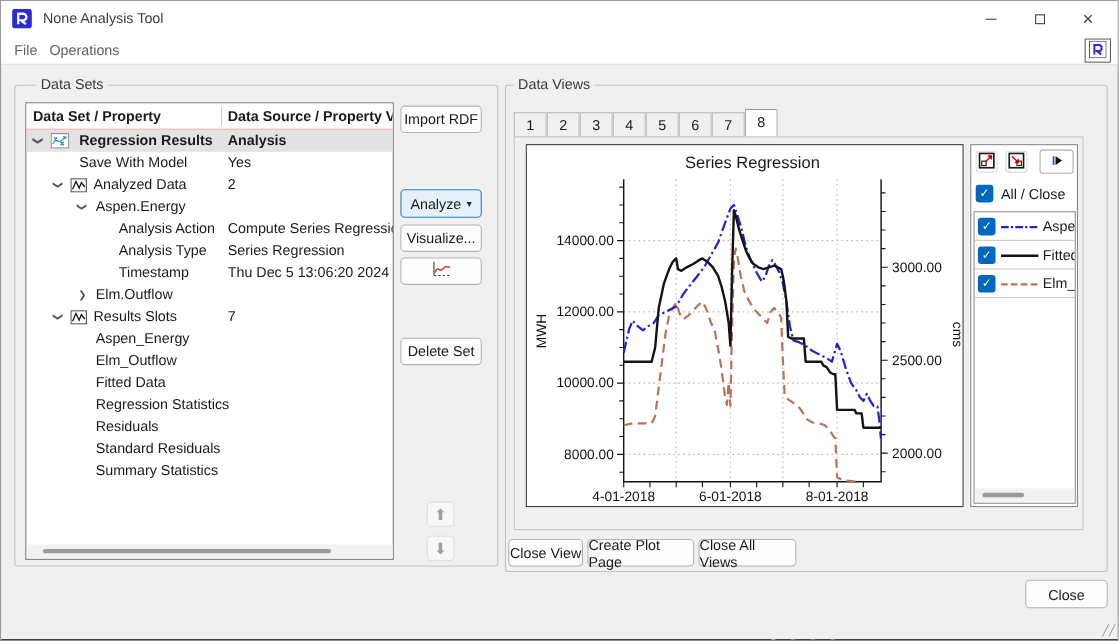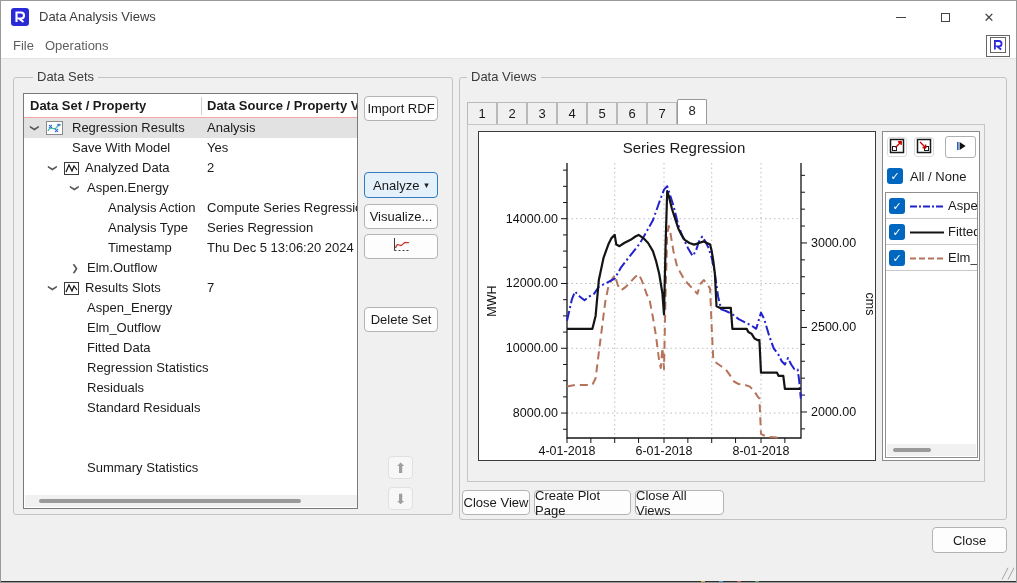--- a/index.html
+++ b/index.html
@@ -25,21 +25,21 @@
   .groupbox { border:1px solid #c3c3c3; border-radius:3px; background:#f0f0f0; }
   .group-label { background:#f0f0f0; padding:0 4px; color:#3a3a3a; height:14px; line-height:14px; }
 
   
   .tree { left:22px; top:92px; width:335px; height:416px; background:#fff; border:1px solid #7a7a7a; overflow:hidden; }
   .tree-header { position:absolute; left:0; top:0; width:100%; height:24px; background:#fff; border-bottom:1px solid #fca5a5; font-weight:bold; }
   .tree-header .vline { position:absolute; left:177px; top:3px; height:18px; width:1px; background:#d0d0d0; }
   .col1h { position:absolute; left:6px; top:0; line-height:24px; white-space:nowrap; }
   .col2h { position:absolute; left:183px; top:0; line-height:24px; white-space:nowrap; overflow:hidden; width:150px; }
   .trow { position:absolute; left:0; width:100%; height:20px; line-height:20px; white-space:nowrap; }
-  .trow.selected { background:#e2e2e2; }
+  .trow.selected { background:#e2e2e2;font-weight:bold; }
   .tcell { position:absolute; top:0; line-height:20px; }
   .chev { position:absolute; top:0; width:14px; text-align:center; color:#555; font-size:9px; line-height:20px; }
   .chev.down { transform:rotate(90deg); }
   .ticon { position:absolute; top:3px; }
   .tval { position:absolute; left:183px; top:0; line-height:20px; white-space:nowrap; }
   .hscroll { position:absolute; left:1px; bottom:1px; height:12px; background:#f1f1f1; }
   .hthumb { position:absolute; top:4px; height:4px; background:#9a9a9a; border-radius:2px; }
 
   
   .btn { background:#fdfdfd; border:1px solid #b4b4b4; border-radius:4px; font-family:"Liberation Sans",sans-serif; font-size:13px; color:#1a1a1a; display:flex; align-items:center; justify-content:center; }
@@ -75,21 +75,21 @@
 
 <div class="app">
 
   <div class="abs titlebar">
     <span class="abs" style="left:10px; top:7px;">
       <svg width="18" height="18" viewBox="0 0 18 18">
           <rect width="18" height="18" rx="3" fill="#2a2ad8"></rect>
           <path d="M5.5 14 V4.5 H10 a3 3 0 0 1 0 6 H8 L12.5 14" fill="none" stroke="#fff" stroke-width="2.1"></path>
         </svg>
     </span>
-    <span class="abs title-text">Data Analysis Views</span>
+    <span class="abs title-text">None Analysis Tool</span>
     <div class="abs win-btn" style="left:878px;">
         <span class="min-glyph"></span>
       </div>
     <div class="abs win-btn" style="left:922px;">
         <span class="max-glyph"></span>
       </div>
     <div class="abs win-btn" style="left:966px;">
         <span class="close-glyph">✕</span>
       </div>
   </div>
@@ -178,21 +178,21 @@
         <div class="trow" style="top: 264px;">
           <span class="tcell" style="left:63px;">Regression Statistics</span>
         </div>
         <div class="trow" style="top: 284px;">
           <span class="tcell" style="left:63px;">Residuals</span>
         </div>
         <div class="trow" style="top: 304px;">
           <span class="tcell" style="left:63px;">Standard Residuals</span>
         </div>
         <div class="trow" style="top: 324px;">
-          <span class="tcell" style="left:63px;margin-top:40px;">Summary Statistics</span>
+          <span class="tcell" style="left:63px;">Summary Statistics</span>
         </div>
       </div>
     <div class="hscroll" style="width:333px;">
       <div class="hthumb" style="left:14px; width:262px;"></div>
     </div>
   </div>
 
   <div class="abs btn" style="left:363px; top:95px; width:74px; height:25px;">Import RDF</div>
   <div class="abs btn btn-analyze" style="left:363px; top:171px; width:74px; height:26px;">
     <span>Analyze</span>
@@ -320,21 +320,21 @@
             <path d="M4 4 L10 10 M10 10 L6.5 9.5 M10 10 L9.5 6.5" stroke="#c00000" stroke-width="1.3" fill="none"></path>
           </svg></span>
     </div>
     <div class="next-btn">
       <span><svg width="12" height="12" viewBox="0 0 12 12">
             <rect x="2" y="2" width="1.6" height="8" fill="#1f5fd0"></rect>
             <path d="M4.6 2 L10.6 6 L4.6 10 Z" fill="#111"></path>
           </svg></span>
     </div>
     <div class="checkbox" style="left:4px; top:36px;">✓</div>
-    <span class="abs" style="left:27px; top:36px; line-height:17px;">All / None</span>
+    <span class="abs" style="left:27px; top:36px; line-height:17px;">All / Close</span>
     <div class="legend-list">
       <div id="legend-items">
           <div class="legend-item" style="top: 0px;">
             <div class="checkbox" style="left:3px; top:5px;">✓</div>
             <svg style="position:absolute; left:23px; top:11px;" width="36" height="5">
               <line x1="1" y1="2.5" x2="35" y2="2.5" stroke="#2121cd" stroke-width="2.2" stroke-dasharray="7,2,2,2"></line>
             </svg>
             <span class="legend-label">Aspen_Energy</span>
           </div>
           <div class="legend-item" style="top: 26px;">

